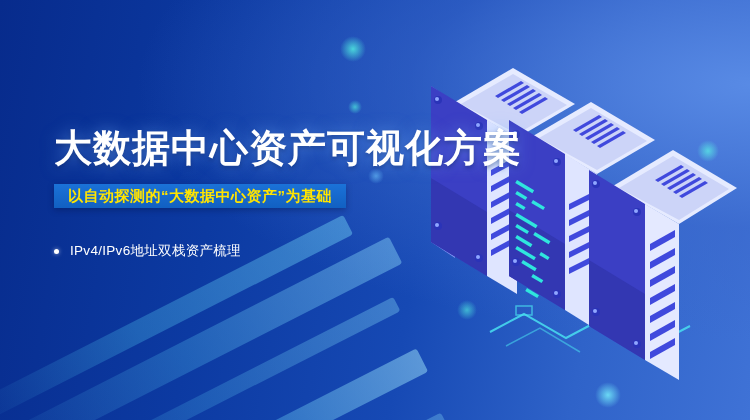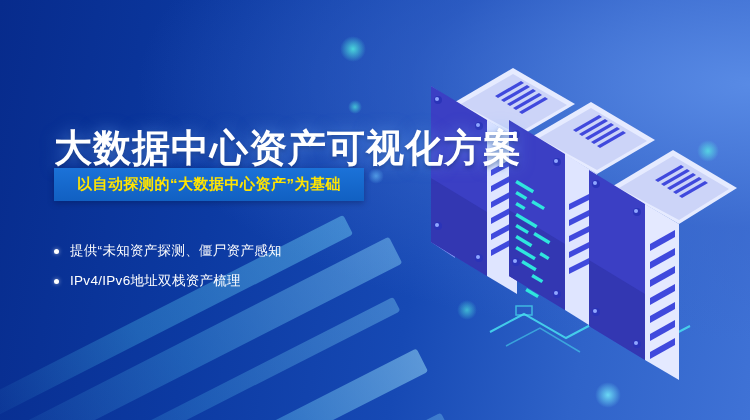--- a/index.html
+++ b/index.html
@@ -21,23 +21,23 @@
 
   
   #copy{position:absolute;left:0;top:0;width:460px;height:420px;margin-left:24px;}
   #title{
     position:absolute;left:30px;top:126px;
     font-size:38px;font-weight:bold;color:#ffffff;
     letter-spacing:1px;line-height:44px;white-space:nowrap;
     text-shadow:0 0 16px rgba(120,180,255,.55),0 2px 4px rgba(0,20,70,.45);
   }
   #subbanner{
-    position:absolute;left:30px;top:168px;height:33px;
+    position:absolute;left:30px;top:184px;height:24px;
     background:linear-gradient(180deg,#1b72d8 0%,#1160c2 100%);
-    display:flex;align-items:center;padding:0 23px;
+    display:flex;align-items:center;padding:0 14px;
     box-shadow:0 2px 6px rgba(0,15,60,.35);
   }
   #subbanner span{
     font-size:15px;font-weight:bold;color:#ffe400;white-space:nowrap;letter-spacing:.5px;
   }
   #bullets{position:absolute;left:30px;top:236px;width:420px;}
   .bullet{display:flex;align-items:center;height:30px;}
   .dot{
     width:5px;height:5px;border-radius:50%;background:#ffffff;
     margin-right:11px;flex:0 0 auto;box-shadow:0 0 4px rgba(255,255,255,.6);
@@ -201,22 +201,18 @@
 
     <div id="title">大数据中心资产可视化方案</div>
 
     <div id="subbanner">
       <span>以自动探测的“大数据中心资产”为基础</span>
     </div>
 
     <div id="bullets">
       <div class="bullet">
         <span class="dot"></span>
-        <span class="btxt">提供“未知资产探测、僵尸资产感知</span>
-      </div>
-      <div class="bullet">
-        <span class="dot"></span>
         <span class="btxt">IPv4/IPv6地址双栈资产梳理</span>
       </div>
     </div>
   </div>
 
 </div>
 
 </body></html>

